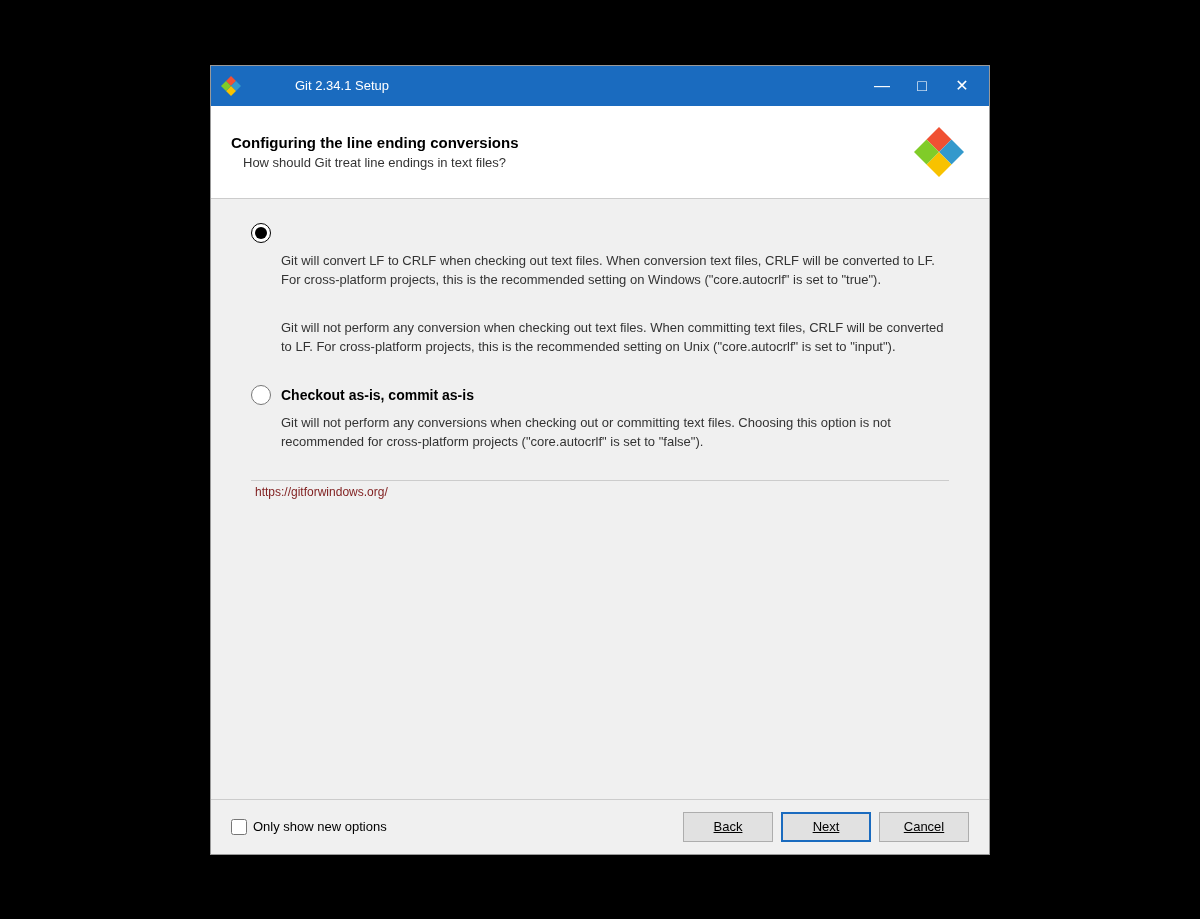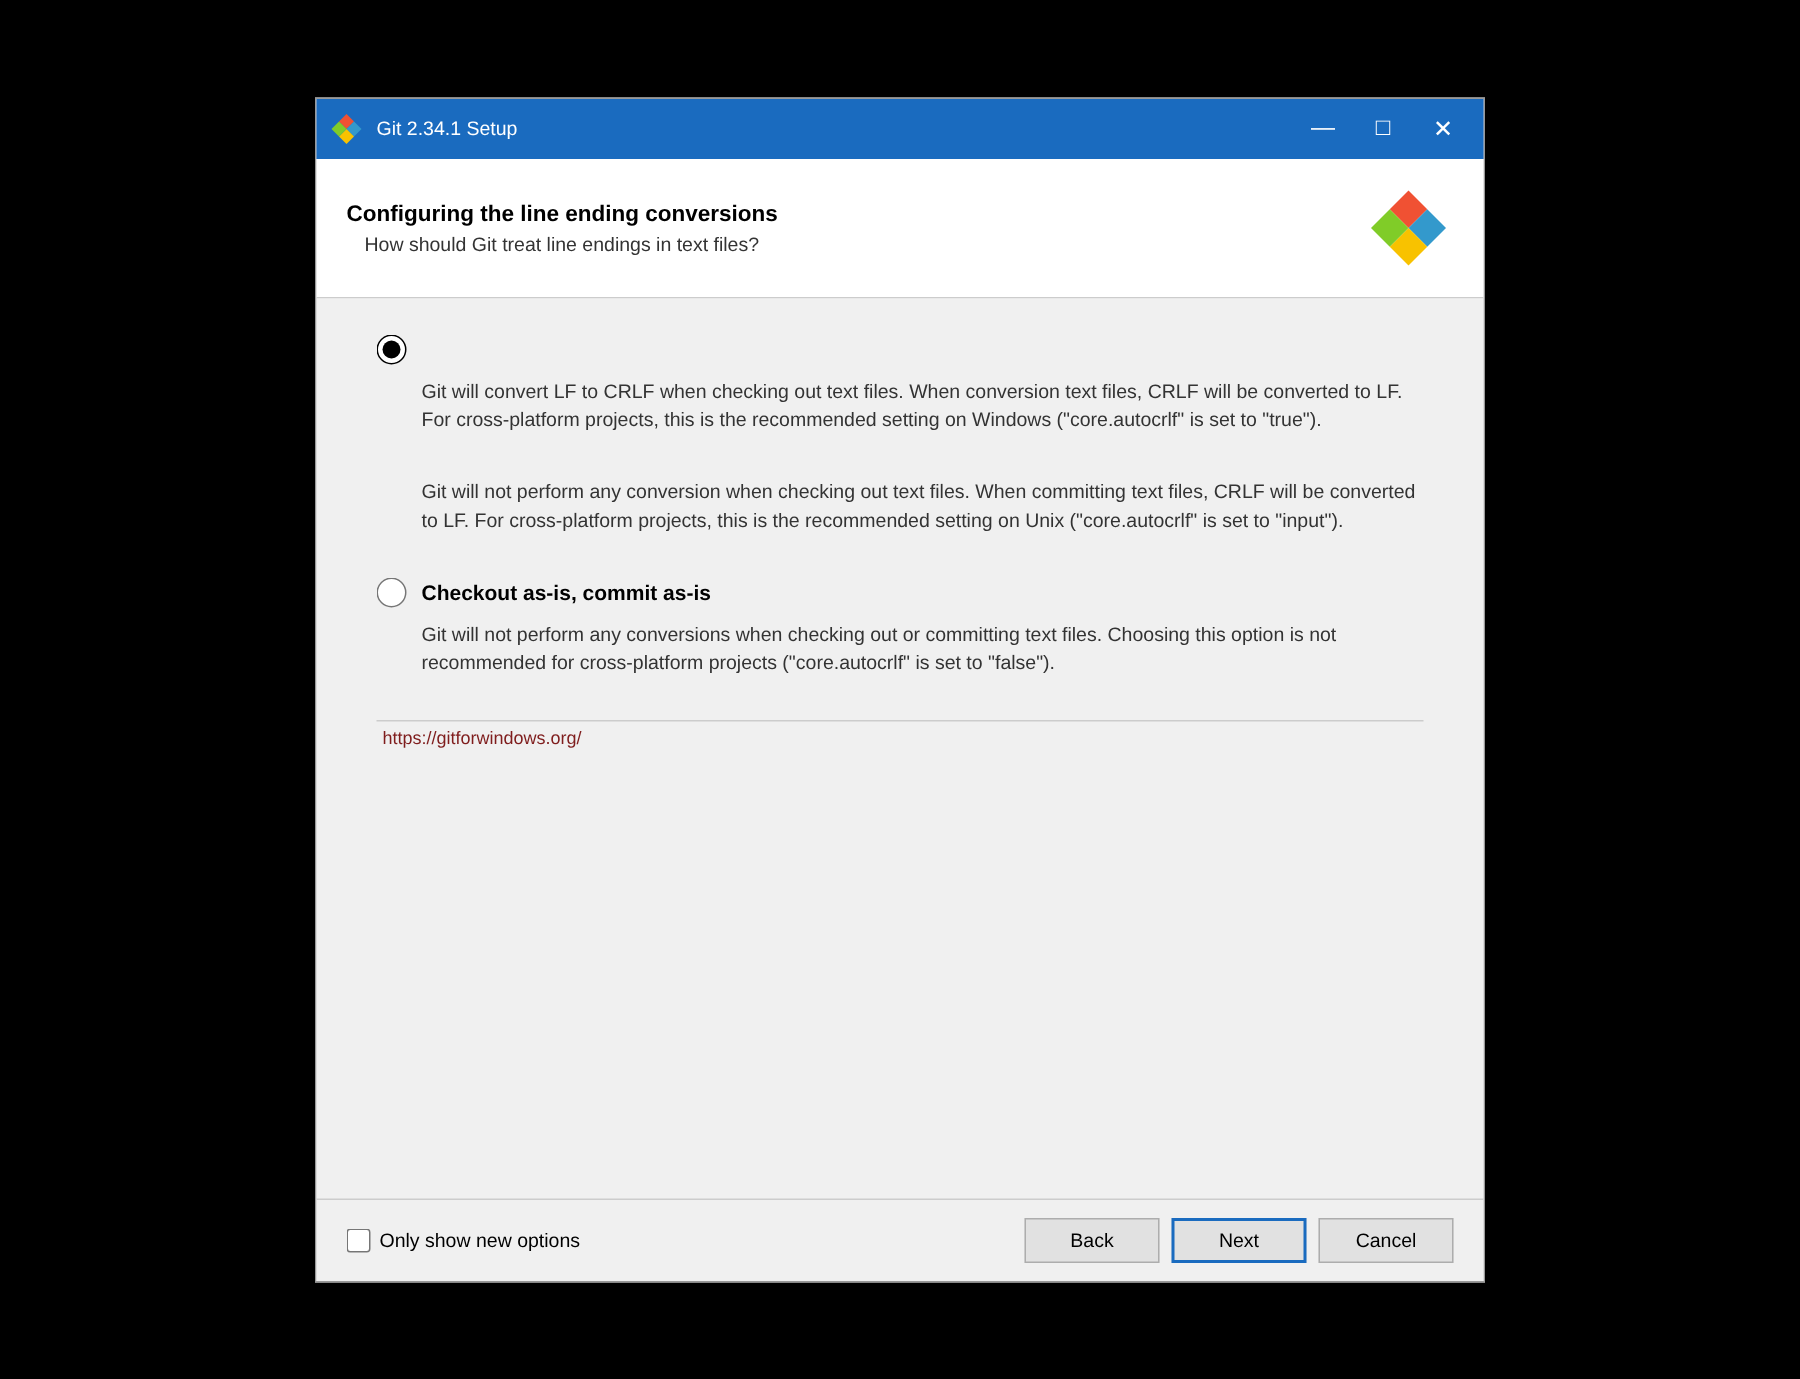--- a/index.html
+++ b/index.html
@@ -19,20 +19,21 @@
       border: 1px solid #999;
       box-shadow: 2px 2px 10px rgba(0,0,0,0.5);
     }
     .titlebar {
       background: #1a6bbf;
       height: 40px;
       display: flex;
       align-items: center;
       padding: 0 8px;
       user-select: none;
+      gap: 44px;
     }
     .titlebar-icon {
       width: 24px;
       height: 24px;
       margin-right: 8px;
       flex-shrink: 0;
     }
     .titlebar-title {
       color: white;
       font-size: 13px;
@@ -154,20 +155,21 @@
     }
     .btn {
       min-width: 90px;
       height: 30px;
       padding: 0 20px;
       font-size: 13px;
       cursor: pointer;
       border: 1px solid #adadad;
       background: #e1e1e1;
       color: #000;
+      text-decoration: underline;
     }
     .btn-primary {
       border: 2px solid #1a6bbf;
       background: #e1e1e1;
       font-weight: 400;
     }
   </style>
 </head>
 <body>
 

